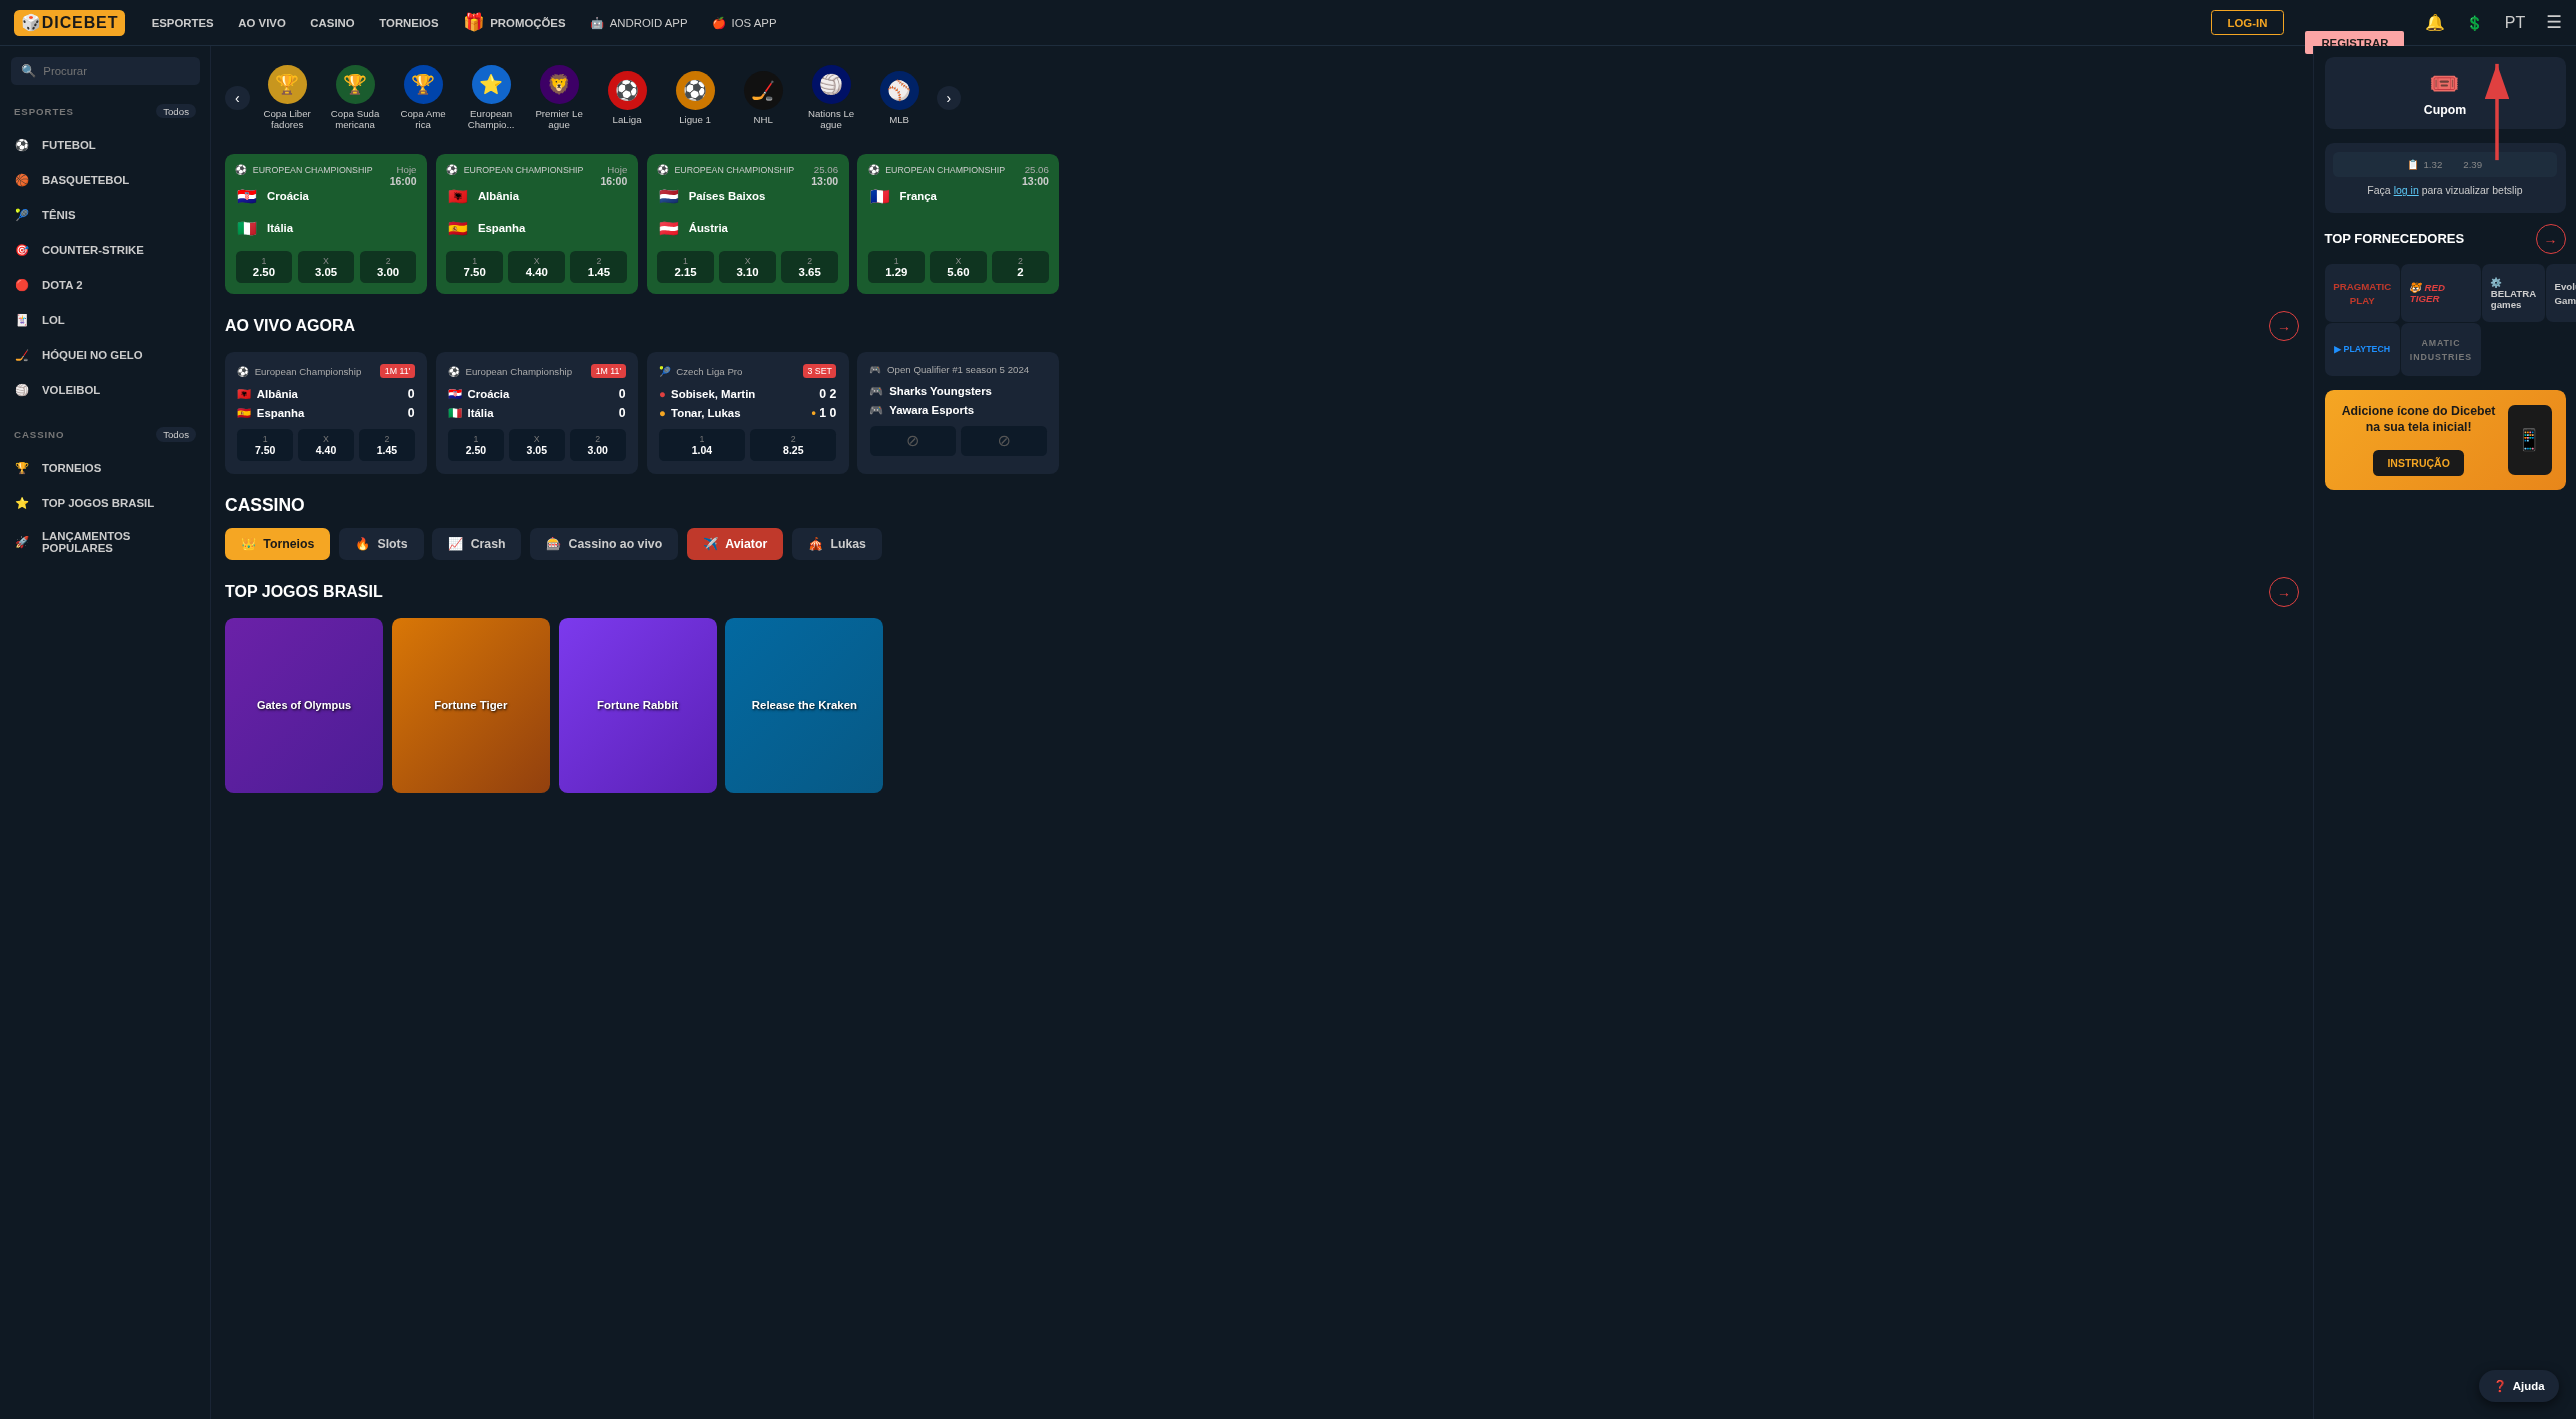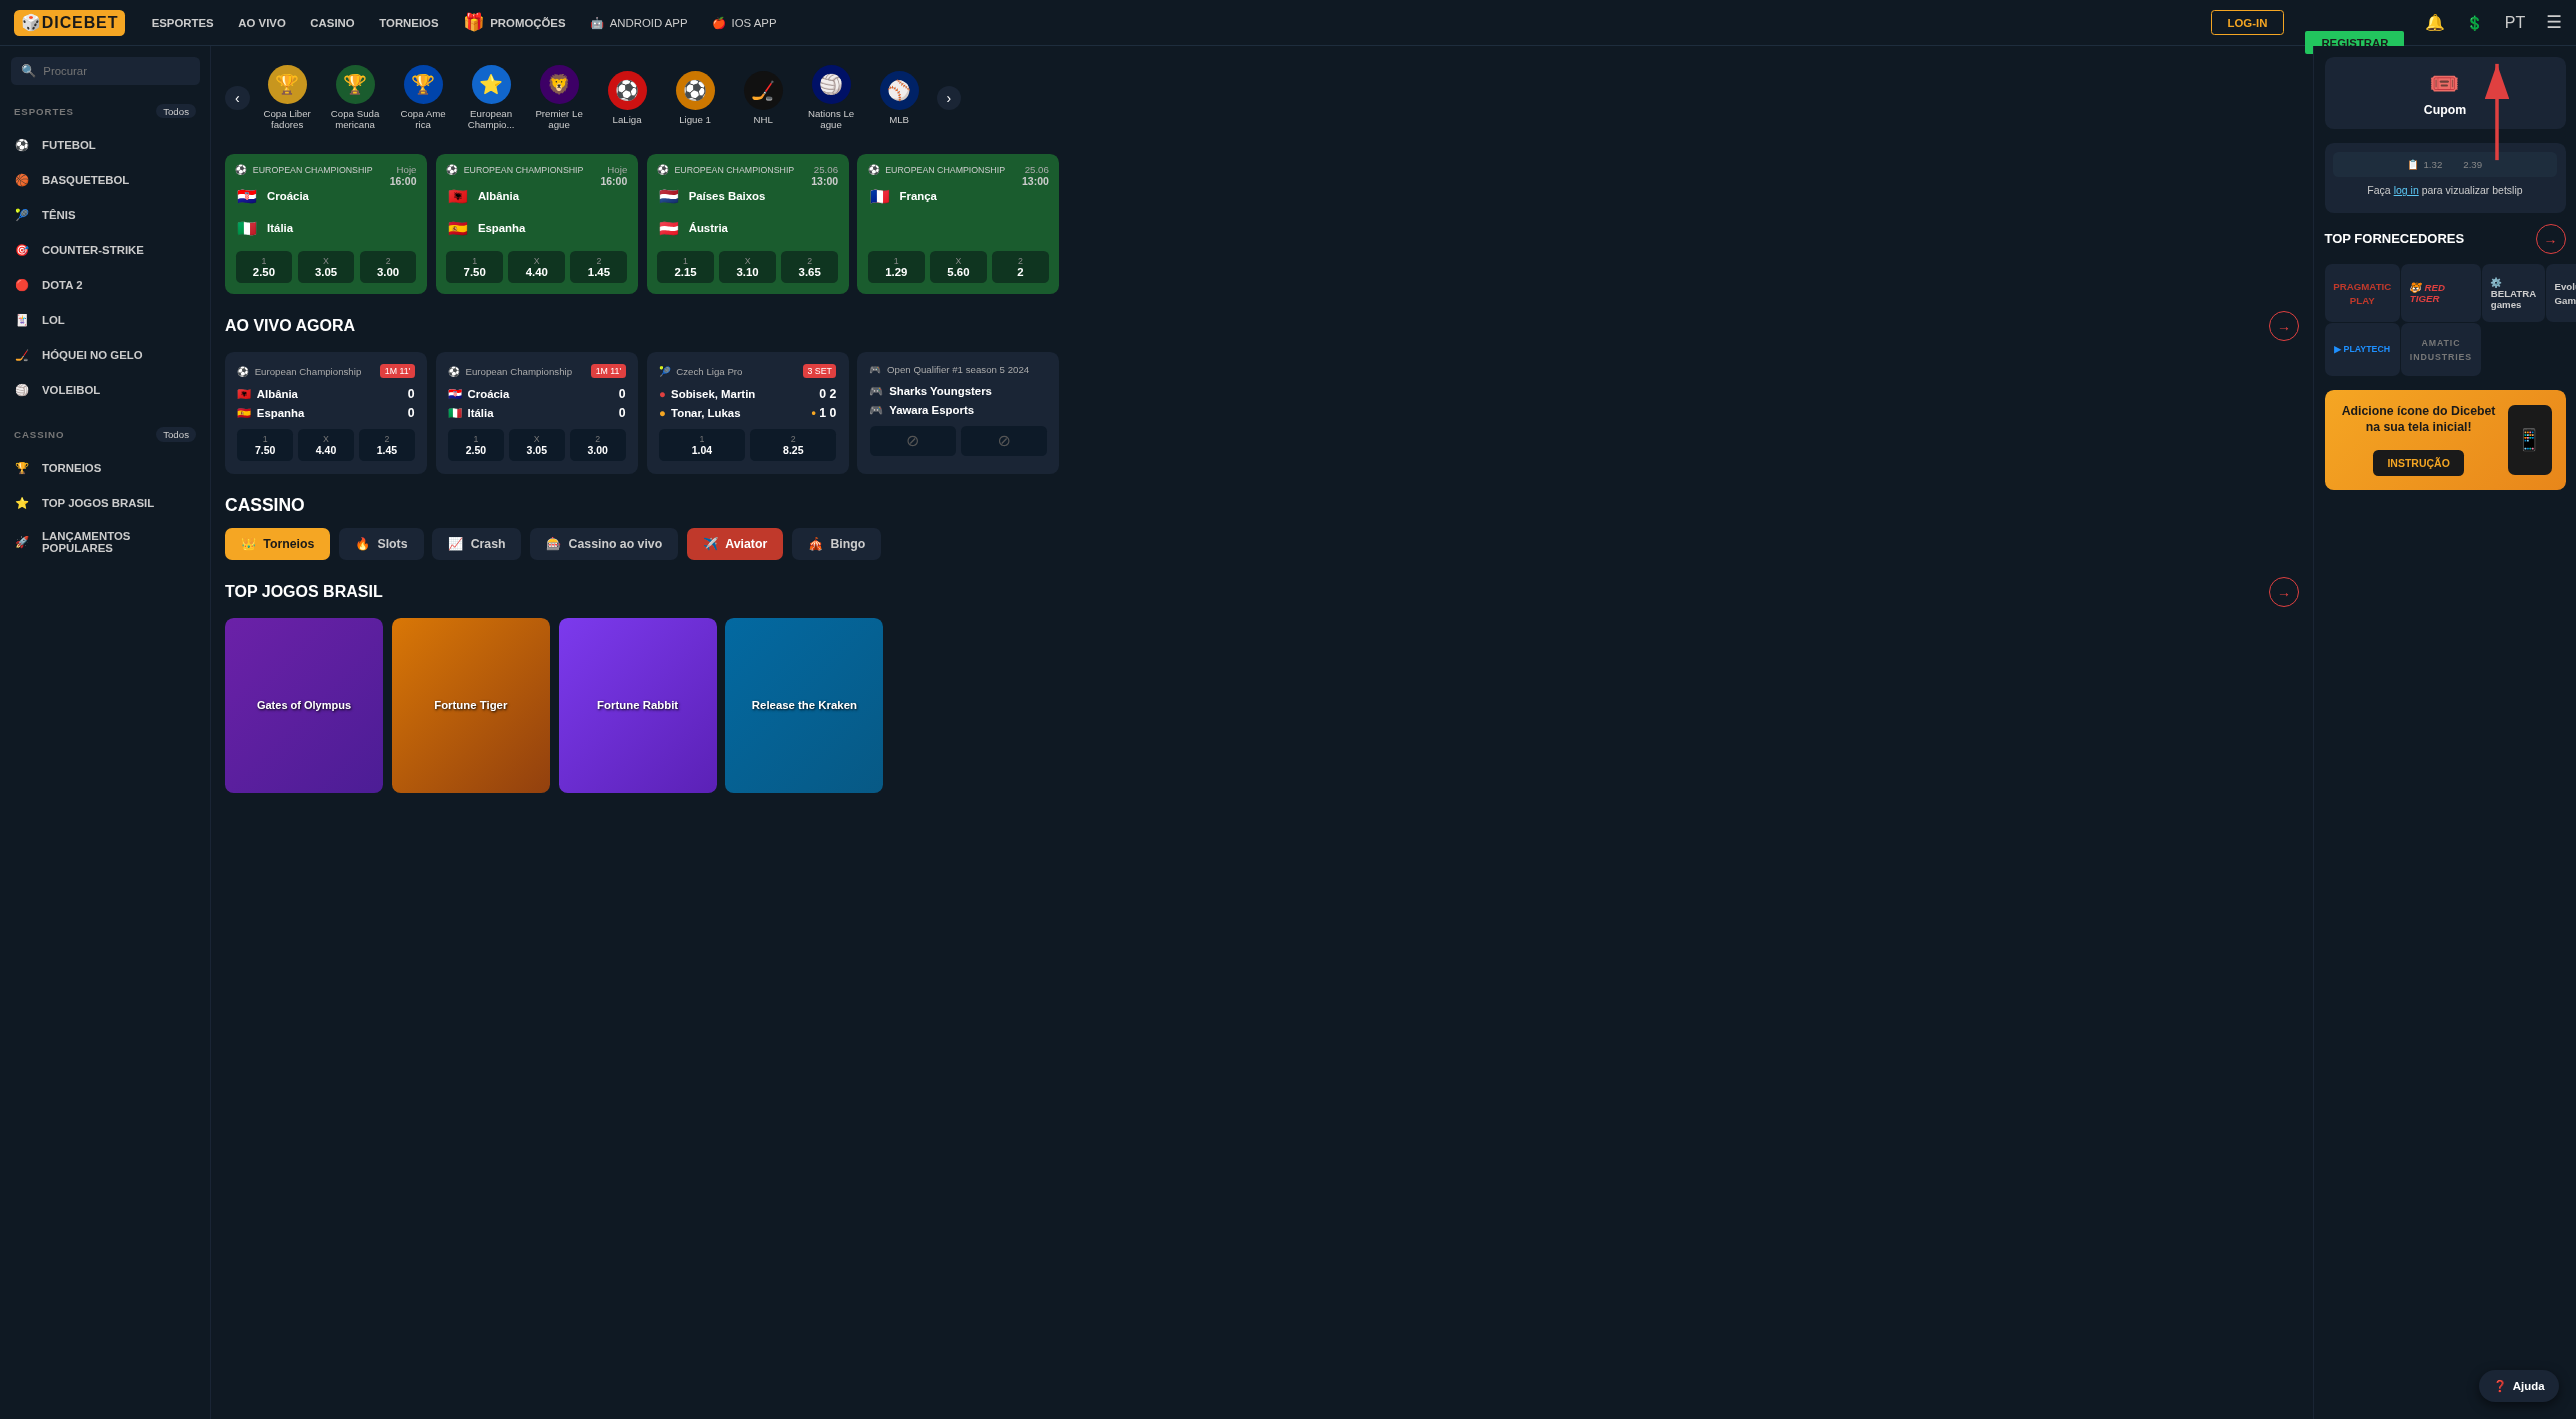--- a/index.html
+++ b/index.html
@@ -8,21 +8,21 @@
     
     .header { display: flex; align-items: center; background: #0f1923; padding: 0 14px; height: 46px; border-bottom: 0.9px solid #1e2d3d; gap: 7px; }
     .logo { display: flex; align-items: center; margin-right: 10.5px; }
     .logo-box { background: #f5a623; border-radius: 5.3px; padding: 3.5px 7px; font-weight: 900; font-size: 16px; color: #1a1a1a; letter-spacing: 0.9px; }
     .nav-item { color: #ccc; font-size: 11.4px; font-weight: 600; cursor: pointer; padding: 0 8.8px; white-space: nowrap; }
     .promo-item { display: flex; align-items: center; gap: 5.3px; color: #ccc; font-size: 11.4px; font-weight: 600; cursor: pointer; padding: 0 8.8px; }
     .promo-icon { font-size: 17.5px; }
     .android-item, .ios-item { display: flex; align-items: center; gap: 5.3px; color: #ccc; font-size: 11.4px; cursor: pointer; padding: 0 8.8px; }
     .header-right { margin-left: auto; display: flex; align-items: center; gap: 21px; }
     .btn-login { background: transparent; border: 0.9px solid #f5a623; color: #f5a623; padding: 5.3px 16px; border-radius: 3.5px; font-weight: 700; cursor: pointer; font-size: 11.4px; }
-    .btn-register { background: #22c55e; border: none; color: #1a1a1a; padding: 5.3px 16px; border-radius: 2px; font-weight: 700; cursor: pointer; font-size: 11.4px; margin-top: 40px; }
+    .btn-register { background: #fca5a5; border: none; color: #1a1a1a; padding: 5.3px 16px; border-radius: 2px; font-weight: 700; cursor: pointer; font-size: 11.4px; margin-top: 40px; }
     .header-icon { color: #ccc; font-size: 16px; cursor: pointer; }
     .flag-icon { font-size: 14px; }
     .menu-icon { font-size: 17.5px; cursor: pointer; color: #ccc; }
 
     
     .main-layout { display: flex; height: calc(100vh - 46px); }
 
     
     .sidebar { width: 211px; background: #0f1923; border-right: 0.9px solid #1a2535; overflow-y: auto; flex-shrink: 0; padding: 10.5px 0; }
     .search-box { margin: 0 10.5px 14px; display: flex; align-items: center; background: #1a2535; border-radius: 5.3px; padding: 7px 10.5px; gap: 7px; }
@@ -549,21 +549,21 @@
       <button class="casino-tab dark">
         <span>🎰</span>
         <span>Cassino ao vivo</span>
       </button>
       <button class="casino-tab red">
         <span>✈️</span>
         <span>Aviator</span>
       </button>
       <button class="casino-tab dark">
         <span>🎪</span>
-        <span>Bingo</span>
+        <span>Lukas</span>
       </button>
     </div>
 
     <div class="section-header">
       <span class="section-title">TOP JOGOS BRASIL</span>
       <button class="section-arrow">→</button>
     </div>
     <div class="games-row">
       <div class="game-card" style="background: linear-gradient(135deg, #6b21a8, #4c1d95);">
         <span style="font-size:11px; text-shadow: 0.9px 0.9px 2.6px #000; padding: 7px;">Gates of Olympus</span>

